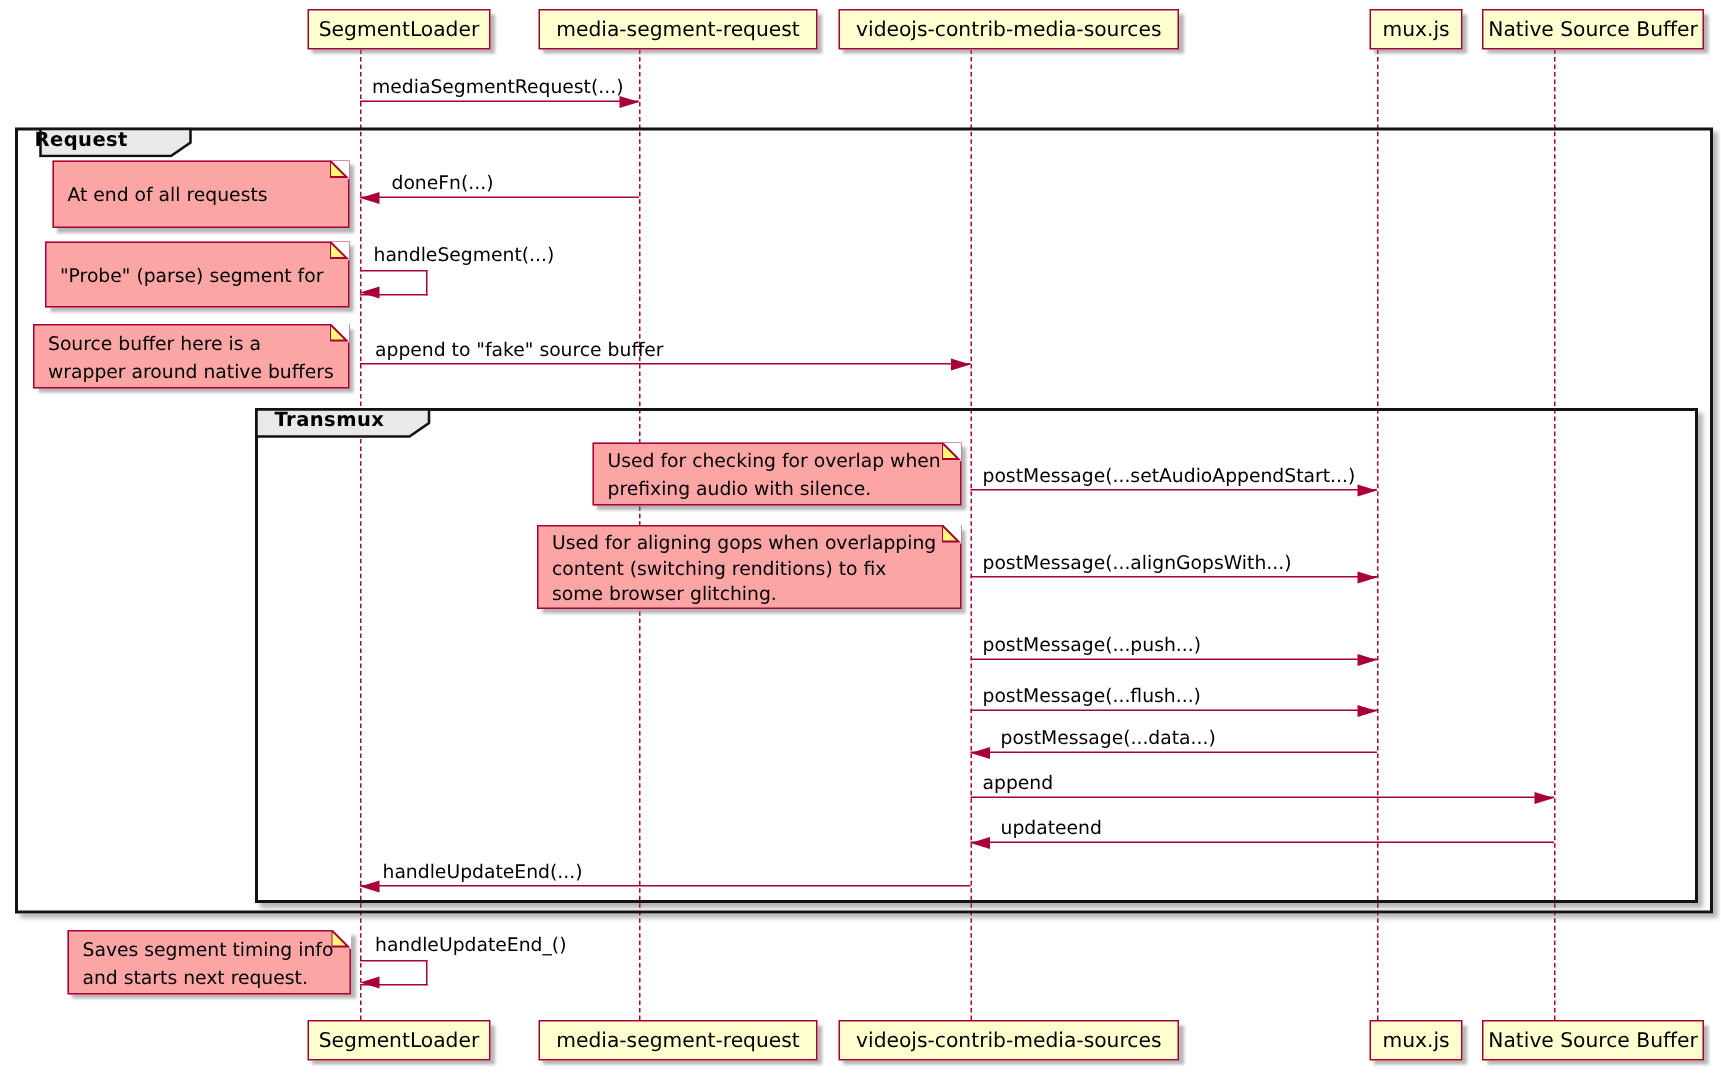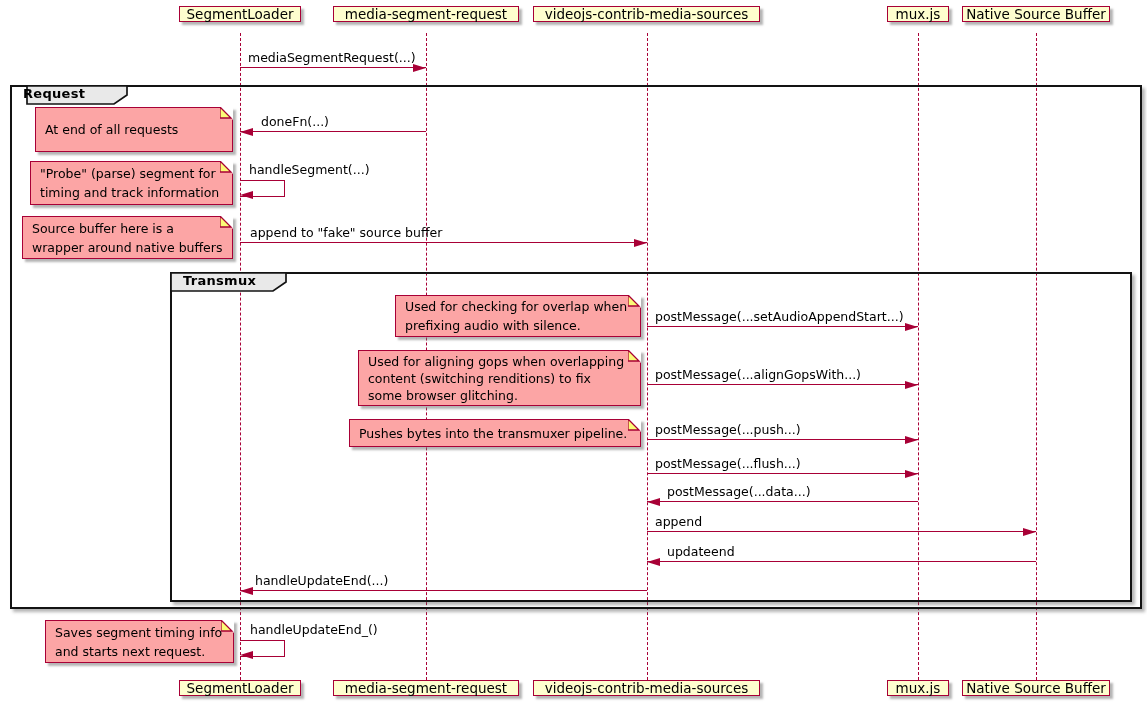--- a/index.html
+++ b/index.html
@@ -8,23 +8,23 @@
   
   .ll{position:absolute;width:0;border-left:1.5px dashed #A80036;z-index:1;}
   
   .frame{position:absolute;border:2px solid #131313;z-index:2;background:transparent;
          box-shadow:3px 3px 3px rgba(90,90,90,.45);}
   .tab{position:absolute;z-index:3;}
   .tab svg{display:block;}
   .tab .tab-label{position:absolute;left:13px;top:1px;font-size:13px;font-weight:bold;
                   letter-spacing:.3px;white-space:nowrap;}
   
-  .p{position:absolute;height:16px;background:#FEFECE;border:1.8px solid #A80036;z-index:5;
+  .p{position:absolute;height:27px;background:#FEFECE;border:1.8px solid #A80036;z-index:5;
      box-sizing:border-box;display:flex;align-items:center;justify-content:center;
-     font-size:13.5px;white-space:nowrap;box-shadow:3px 3px 2px rgba(120,120,120,.55);}
+     font-size:13.5px;white-space:nowrap;box-shadow:3px 3px 2px rgba(120,120,120,.55);margin-left:26px;}
   
   .msg-label{position:absolute;font-size:12.5px;white-space:nowrap;z-index:4;}
   .line{position:absolute;height:0;border-top:1.5px solid #A80036;z-index:3;}
   .ah-r{position:absolute;width:0;height:0;border-left:13px solid #A80036;
         border-top:4.5px solid transparent;border-bottom:4.5px solid transparent;z-index:4;}
   .ah-l{position:absolute;width:0;height:0;border-right:13px solid #A80036;
         border-top:4.5px solid transparent;border-bottom:4.5px solid transparent;z-index:4;}
   .self{position:absolute;border:1.5px solid #A80036;border-left:none;z-index:3;
         box-sizing:border-box;background:transparent;}
   .italic{}
@@ -135,21 +135,20 @@
     </svg>
     <div class="nl">At end of all requests</div>
   </div>
 
   <div class="note" style="left:30px;top:161px;width:203px;height:44px;">
     <svg class="fold" width="13" height="13">
       <path d="M13,0 L13,13 L0,0 Z" fill="#ffffff"></path>
       <path d="M0,0 L11,11 L0,11 Z" fill="#FBFB77" stroke="#A80036" stroke-width="1.3"></path>
     </svg>
     <div class="nl">"Probe" (parse) segment for</div>
-    <div class="nl">timing and track information</div>
   </div>
 
   <div class="note" style="left:22px;top:216px;width:211px;height:43px;">
     <svg class="fold" width="13" height="13">
       <path d="M13,0 L13,13 L0,0 Z" fill="#ffffff"></path>
       <path d="M0,0 L11,11 L0,11 Z" fill="#FBFB77" stroke="#A80036" stroke-width="1.3"></path>
     </svg>
     <div class="nl">Source buffer here is a</div>
     <div class="nl">wrapper around native buffers</div>
   </div>
@@ -166,27 +165,20 @@
   <div class="note tight" style="left:358px;top:350px;width:283px;height:56px;">
     <svg class="fold" width="13" height="13">
       <path d="M13,0 L13,13 L0,0 Z" fill="#ffffff"></path>
       <path d="M0,0 L11,11 L0,11 Z" fill="#FBFB77" stroke="#A80036" stroke-width="1.3"></path>
     </svg>
     <div class="nl">Used for aligning gops when overlapping</div>
     <div class="nl">content (switching renditions) to fix</div>
     <div class="nl">some browser glitching.</div>
   </div>
 
-  <div class="note" style="left:349px;top:419px;width:292px;height:28px;">
-    <svg class="fold" width="13" height="13">
-      <path d="M13,0 L13,13 L0,0 Z" fill="#ffffff"></path>
-      <path d="M0,0 L11,11 L0,11 Z" fill="#FBFB77" stroke="#A80036" stroke-width="1.3"></path>
-    </svg>
-    <div class="nl">Pushes bytes into the transmuxer pipeline.</div>
-  </div>
 
   <div class="note" style="left:45px;top:620px;width:189px;height:43px;">
     <svg class="fold" width="13" height="13">
       <path d="M13,0 L13,13 L0,0 Z" fill="#ffffff"></path>
       <path d="M0,0 L11,11 L0,11 Z" fill="#FBFB77" stroke="#A80036" stroke-width="1.3"></path>
     </svg>
     <div class="nl">Saves segment timing info</div>
     <div class="nl">and starts next request.</div>
   </div>
 

